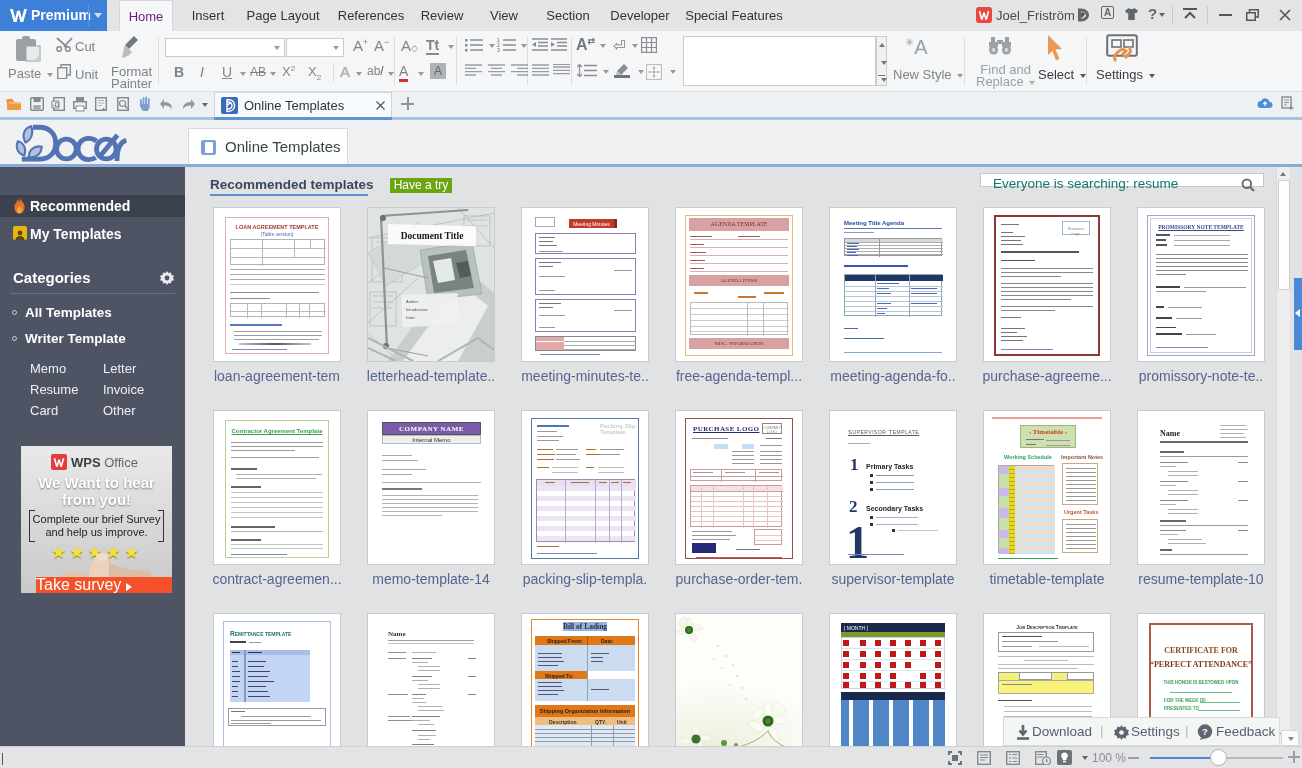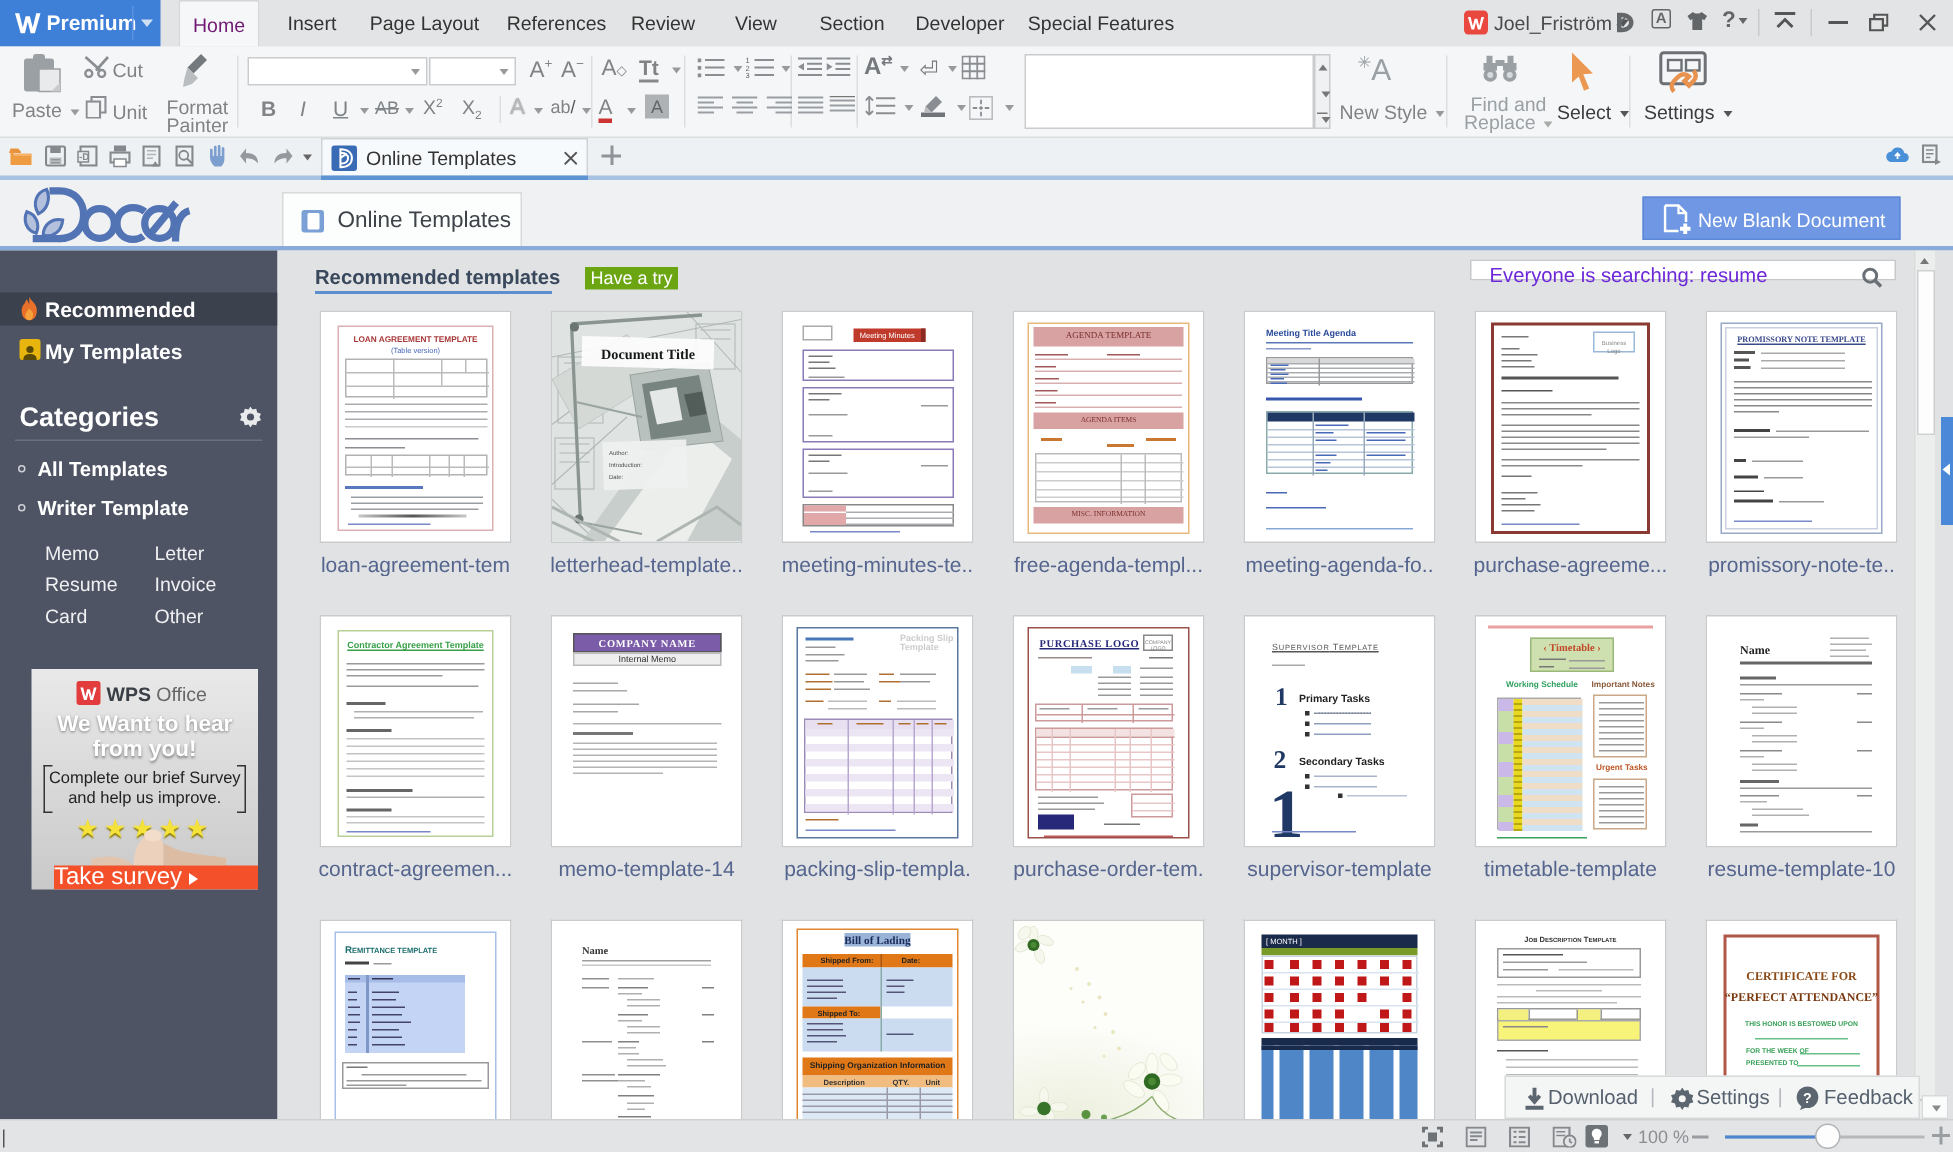--- a/index.html
+++ b/index.html
@@ -45,21 +45,21 @@
 .subm{position:absolute;font-size:13px;font-weight:normal;color:#f0f0f2}
 .bull{position:absolute;left:12px;top:7px;width:5px;height:5px;border:1.5px solid #cfd2d8;border-radius:50%}
 
 #ad{position:absolute;left:21px;top:279px;width:151px;height:147px;background:linear-gradient(#e9e9e9,#c9c9c9);overflow:hidden}
 #adbtn{position:absolute;left:15px;top:131px;width:151px;height:16px;background:#f4502a;color:#fff;font-size:16px;text-align:left;line-height:16px}
 
 #content{position:absolute;left:185px;top:167px;width:1117px;height:579px;background:#e0e2e4}
 #rect1{position:absolute;left:25px;top:10px;font-size:13.5px;font-weight:bold;color:#39485c}
 #rect1 u{position:absolute;left:0px;top:17px;width:158px;height:2px;background:#5c8ed0}
 #havetry{position:absolute;left:205px;top:11px;width:62px;height:15px;background:#6ba512;color:#fff;font-size:12px;text-align:center;line-height:15px}
-#search{position:absolute;left:795px;top:6px;width:284px;height:14px;background:#fff;border:1px solid #c6c8ca;font-size:13.5px;color:#6d28d9;line-height:20px}
+#search{position:absolute;left:795px;top:6px;width:284px;height:14px;background:#fff;border:1px solid #c6c8ca;font-size:13.5px;color:#0f766e;line-height:20px}
 #content{overflow:hidden}
 #grid{position:absolute;left:0;top:0;width:1117px;height:579px}
 .c{position:absolute;width:128px;height:155px;background:#fff;border:1px solid #c9cbcd;overflow:hidden;font-family:"Liberation Sans",sans-serif}
 .t{position:absolute;width:154px;text-align:center;font-size:14px;color:#55658e;white-space:nowrap;overflow:hidden}
 .l{position:absolute;background:#a9adb1;height:1px}
 .b{position:absolute}
 .ctr{position:absolute;width:100%;text-align:center}
 
 #vsb{position:absolute;left:1091px;top:0;width:14px;height:579px;background:#eceded;border-left:1px solid #dadbdc}
 #vsb .thumb{position:absolute;left:1px;top:13px;width:12px;height:110px;background:#fdfdfd;border:1px solid #cfd0d1}
@@ -393,47 +393,39 @@
    <path d="M11.5 35 C4.5 33 1.8 26 4.8 19.5 C11.8 21.5 14.3 29 11.5 35 Z"></path>
    <path d="M16.5 36.5 C16.5 28.5 23 24 30.5 25.5 C30 33 24.5 38 16.5 36.5 Z"></path>
   </g>
  </svg>
  <div id="onltab">
   <div class="abs" style="left:12px;top:11px;width:15px;height:15px;background:#7ba0d6;border-radius:2px">
         <div class="abs" style="left:4px;top:2px;width:8px;height:11px;background:#fff;border-radius:1px"></div>
       </div>
   <div class="abs" style="left:36px;top:9px;font-size:15px;color:#3d4348">Online Templates</div>
  </div>
- <div id="nbd">
-  <svg class="abs" style="left:13px;top:4px" width="19" height="21" viewBox="0 0 19 21">
-        <path d="M1 1 L10 1 L15 6 L15 12 M1 1 L1 18 L10 18" fill="none" stroke="#fff" stroke-width="1.7"></path>
-        <path d="M10 1 L10 6 L15 6" fill="none" stroke="#fff" stroke-width="1.5"></path>
-        <path d="M11 16.5 h7 M14.5 13 v7" stroke="#fff" stroke-width="2.6"></path>
-      </svg>
-  <div class="abs" style="left:36px;top:7px">New Blank Document</div>
- </div>
 </div>
 <div id="bluebar"></div>
 
 <div id="sidebar">
  <div id="smyt" class="snav">
   <div class="abs" style="left:13px;top:3px;width:14px;height:14px;background:#e8b50f;border-radius:2px"><svg viewBox="0 0 14 14" width="14" height="14">
           <circle cx="7" cy="5" r="2.4" fill="#5a4a08"></circle>
           <path d="M2.5 12 C2.5 9 4.5 8 7 8 C9.5 8 11.5 9 11.5 12 Z" fill="#5a4a08"></path>
         </svg></div>
   <span style="margin-left:30px">My Templates</span>
  </div>
  <div id="srec" class="snav">
   <svg class="abs" style="left:13px;top:3px" width="13" height="16" viewBox="0 0 13 16">
         <path d="M6.5 0 C8 3 11 4 11.5 8 C12 12 10 15.5 6.5 15.5 C3 15.5 1 12 1.5 8 C2 5 4 4.5 4.5 1.5 C5.5 2.5 6 3.5 6.5 5 Z" fill="#e8702a"></path>
         <path d="M6.5 15.5 C4.5 15.5 3.5 13.5 4 11.5 C4.5 9.8 5.8 9.2 6.2 7.5 C7.5 9 9.5 10 9 12.5 C8.7 14.5 8 15.5 6.5 15.5 Z" fill="#f6a23c"></path>
       </svg>
   <span style="margin-left:30px">Recommended</span>
  </div>
- <div id="scat" class="snav" style="font-size:18px"><span style="margin-left:13px">Categories</span>
+ <div id="scat" class="snav" style="font-size:15px"><span style="margin-left:13px">Categories</span>
   <svg class="abs" style="left:160px;top:4px" width="14" height="14" viewBox="0 0 14 14">
         <path d="M7 0 L8.3 2 L10.8 1.5 L11.5 4 L14 4.8 L13 7 L14 9.2 L11.5 10 L10.8 12.5 L8.3 12 L7 14 L5.7 12 L3.2 12.5 L2.5 10 L0 9.2 L1 7 L0 4.8 L2.5 4 L3.2 1.5 L5.7 2 Z" fill="#e9eaec"></path>
         <circle cx="7" cy="7" r="2.4" fill="#4e5464"></circle>
       </svg>
  </div>
  <div id="ssep"></div>
  <div id="sall" class="snav" style="font-size:13.5px"><span class="bull"></span><span style="margin-left:25px">All Templates</span></div>
  <div id="swri" class="snav" style="font-size:13.5px"><span class="bull"></span><span style="margin-left:25px">Writer Template</span></div>
  <div class="subm" style="left:30px;top:194px">Memo</div>
     <div class="subm" style="left:103px;top:194px">Letter</div>

